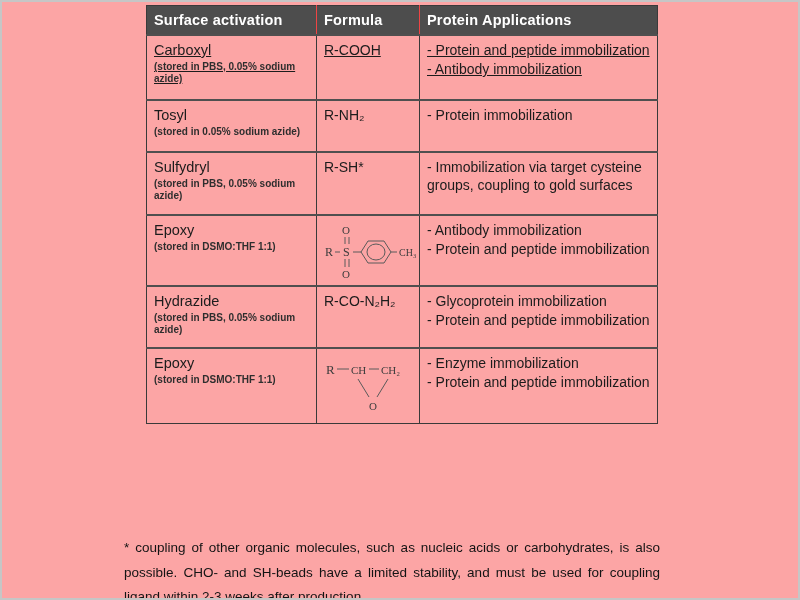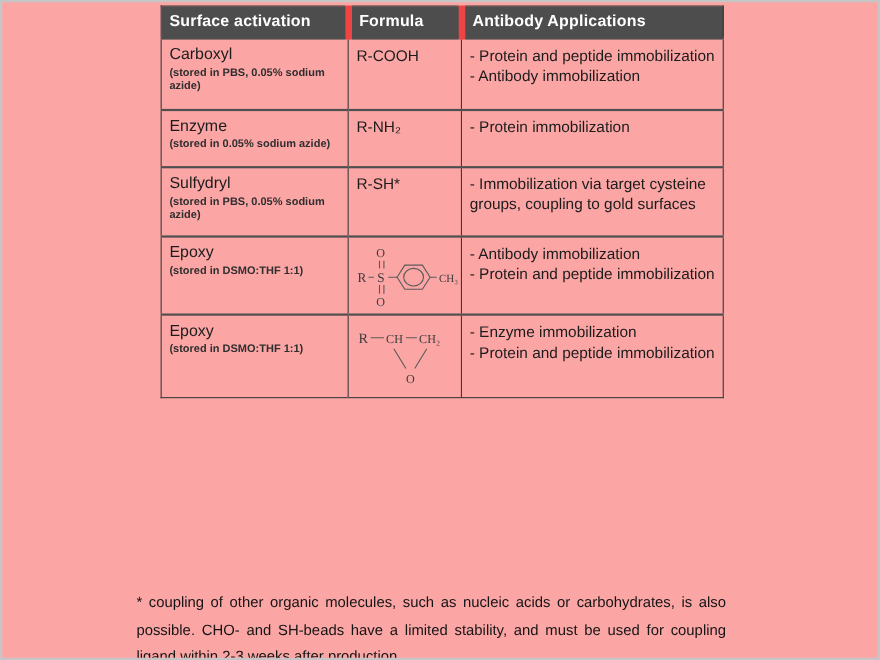--- a/index.html
+++ b/index.html
@@ -24,38 +24,38 @@
   #act-table col.c1{width:170px;}
   #act-table col.c2{width:103px;}
   #act-table col.c3{width:238px;}
   #act-table th{
     background:#4d4d4d;
     color:#ffffff;
     font-size:14.5px;
     font-weight:bold;
     text-align:left;
     padding:4px 4px 4px 7px;
-    border-left:6px solid #ef4444;
+    border-left:1px solid #ef4444;
     border-bottom:1px solid #2e2e2e;
     height:20px;
     vertical-align:middle;
     letter-spacing:.2px;
   }
   #act-table th:first-child{border-left:none;}
   #act-table td{
     vertical-align:top;
     padding:5px 6px 4px 7px;
     border-left:1px solid #3a3a3a;
     border-top:2px solid #4f4f4f;
     font-size:14px;
     line-height:18px;
   }
   #act-table td:first-child{border-left:none;}
   tr.r0 td{height:51px;}
-  tr.r1 td{height:54px;}
+  tr.r1 td{height:54px;text-decoration:underline;}
   tr.r2 td{height:40px;}
   tr.r3 td{height:41px;}
   tr.r4 td{height:52px;}
   tr.r5 td{height:60px;}
   tr.r6 td{height:51px;}
   tr.r7 td{height:65px;}
   .row-label{font-size:14.5px;color:#1c1c1c;}
   .row-storage{
     font-size:10px;
     font-weight:bold;
@@ -86,21 +86,21 @@
   <table id="act-table">
     <colgroup>
         <col class="c1">
         <col class="c2">
         <col class="c3">
       </colgroup>
     <thead>
       <tr>
         <th>Surface activation</th>
         <th>Formula</th>
-        <th>Antibody Applications</th>
+        <th>Protein Applications</th>
       </tr>
     </thead>
     <tbody>
 
 
       <tr class="r1">
         <td>
           <div class="row-label">Carboxyl</div>
           <div class="row-storage">(stored in PBS, 0.05% sodium azide)</div>
         </td>
@@ -109,21 +109,21 @@
         </td>
         <td>
           <div class="app-item">- Protein and peptide immobilization</div>
           <div class="app-item">- Antibody immobilization</div>
         </td>
       </tr>
 
 
       <tr class="r3">
         <td>
-          <div class="row-label">Enzyme</div>
+          <div class="row-label">Tosyl</div>
           <div class="row-storage">(stored in 0.05% sodium azide)</div>
         </td>
         <td>
           <div class="formula-text">R-NH₂</div>
         </td>
         <td>
           <div class="app-item">- Protein immobilization</div>
         </td>
       </tr>
 
@@ -162,20 +162,33 @@
             <line x1="67" y1="29" x2="73" y2="29"></line>
             <text x="75" y="33" font-size="10">CH₃</text>
           </svg>
         </td>
         <td>
           <div class="app-item">- Antibody immobilization</div>
           <div class="app-item">- Protein and peptide immobilization</div>
         </td>
       </tr>
 
+      <tr class="r6">
+        <td>
+          <div class="row-label">Hydrazide</div>
+          <div class="row-storage">(stored in PBS, 0.05% sodium azide)</div>
+        </td>
+        <td>
+          <div class="formula-text">R-CO-N₂H₂</div>
+        </td>
+        <td>
+          <div class="app-item">- Glycoprotein immobilization</div>
+          <div class="app-item">- Protein and peptide immobilization</div>
+        </td>
+      </tr>
 
       <tr class="r7">
         <td>
           <div class="row-label">Epoxy</div>
           <div class="row-storage">(stored in DSMO:THF 1:1)</div>
         </td>
         <td>
           <svg class="struct" width="100" height="58" viewBox="0 0 100 58">
             <text x="2" y="18" font-size="13">R</text>
             <line x1="13" y1="13" x2="25" y2="13"></line>

